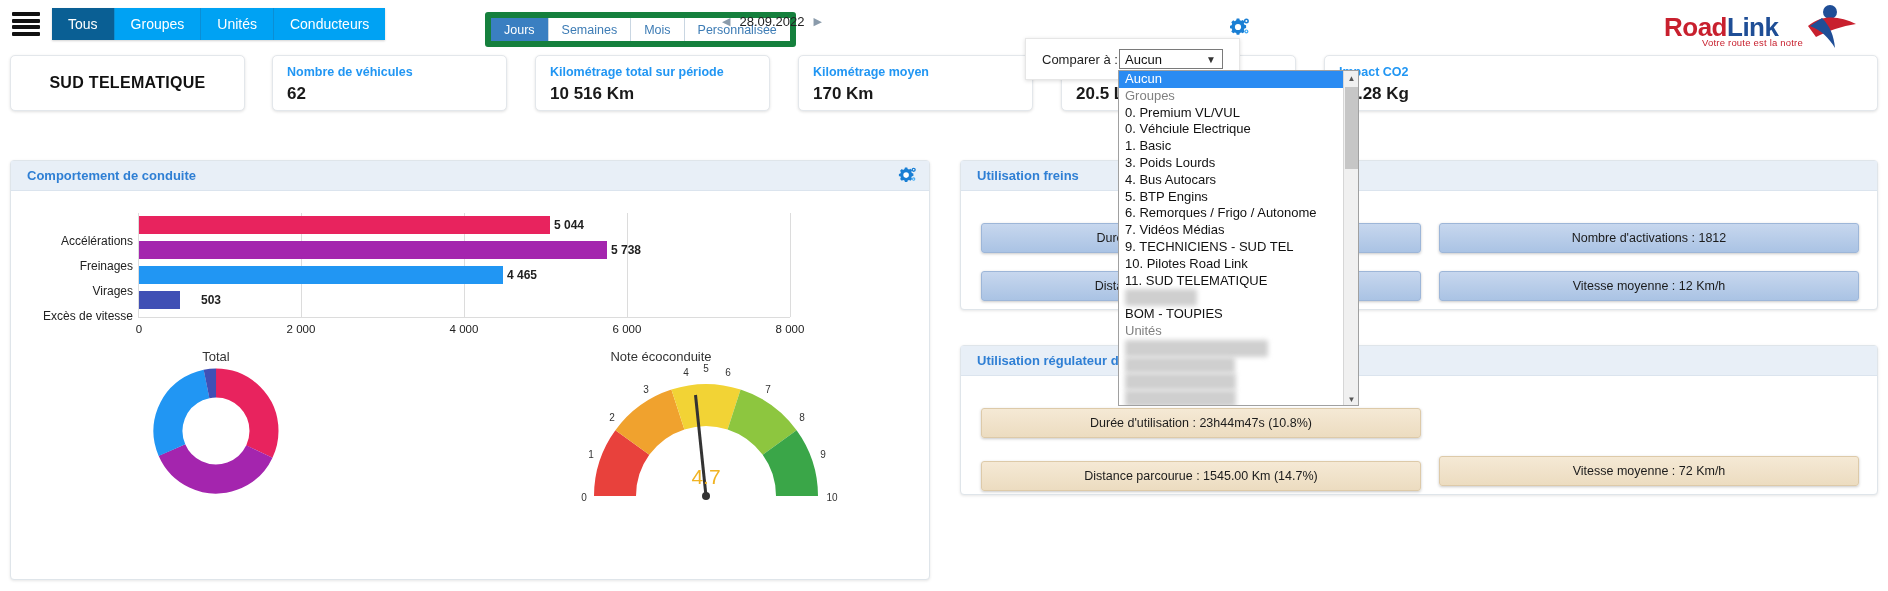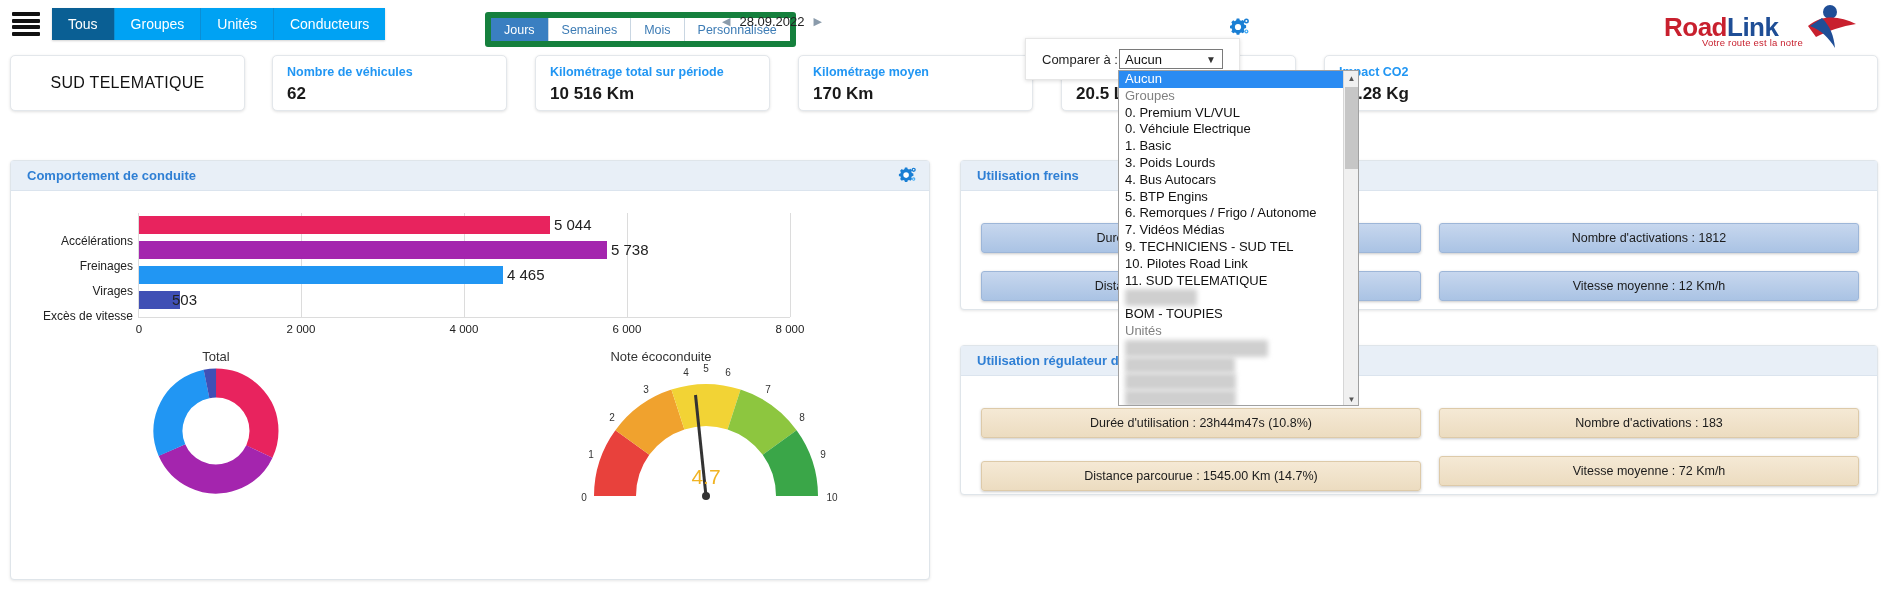--- a/index.html
+++ b/index.html
@@ -46,37 +46,37 @@
   .lg-link { color:#1f4e96; }
   .logo .lg-sub { position:absolute; left:38px; top:33px; font-size:9.5px; color:#c8202e; letter-spacing:.2px; }
 
   
   .kpis { position:absolute; left:0; top:55px; width:1888px; height:56px; }
   .kpi { position:absolute; top:0; height:56px; background:#fff; border:1px solid #e3e7eb;
          border-radius:5px; box-shadow:0 1px 3px rgba(0,0,0,.12); }
   .kpi .k-title { position:absolute; left:14px; top:9px; font-size:12.5px; color:#2196f3; font-weight:bold; }
   .kpi .k-val { position:absolute; left:14px; top:28px; font-size:17px; color:#1a1a1a; font-weight:bold; }
   .kpi.center { display:flex; align-items:center; justify-content:center; }
-  .kpi.center .k-main { font-size:16px; font-weight:normal; color:#111; letter-spacing:.3px; }
+  .kpi.center .k-main { font-size:16px; font-weight:bold; color:#111; letter-spacing:.3px; }
 
   
   .panel { position:absolute; background:#fff; border:1px solid #dfe5ea; border-radius:4px;
            box-shadow:0 1px 3px rgba(0,0,0,.10); }
   .panel-head { height:30px; background:#e8eff7; border-bottom:1px solid #dbe4ee;
                 display:flex; align-items:center; padding:0 16px; position:relative; }
   .panel-head .ph-title { font-size:13px; color:#2f7fd4; font-weight:bold; }
   .panel-head .ph-gear { position:absolute; right:12px; top:6px; cursor:pointer; }
 
   
   .bchart { position:absolute; left:0; top:32px; width:100%; height:250px; }
   .bc-row { position:absolute; height:18px; }
   .bc-label { position:absolute; right:0; top:0; font-size:12px; color:#222; text-align:right;
               width:108px; line-height:18px;margin-top:16px; }
   .bc-bar { position:absolute; height:18px; }
-  .bc-val { position:absolute; font-size:15px; color:#222; line-height:18px; }
+  .bc-val { position:absolute; font-size:12px; color:#222; line-height:18px;font-weight:bold; }
   .bc-grid { position:absolute; top:0; width:1px; background:#dcdcdc; }
   .bc-axis { position:absolute; font-size:11.5px; color:#222; text-align:center; }
 
   .subtitle { position:absolute; font-size:13px; color:#333; text-align:center; font-weight:normal; }
 
   
   .pill { position:absolute; height:30px; border-radius:3px; display:flex; align-items:center;
           justify-content:center; font-size:12.5px; color:#1b1b1b;
           box-shadow:0 1px 3px rgba(0,0,0,.22); }
   .pill.blue { background:linear-gradient(#c7d7ee,#aac3e4); border:1px solid #9db6d8; }
@@ -231,21 +231,21 @@
         <div class="bc-val" style="left:600px">5 738</div>
       </div>
       <div class="bc-row" style="left:0;top:73px;width:900px">
         <div class="bc-label" style="left:14px">Virages</div>
         <div class="bc-bar" style="left:128px;width:364px;background:#2196f3"></div>
         <div class="bc-val" style="left:496px">4 465</div>
       </div>
       <div class="bc-row" style="left:0;top:98px;width:900px">
         <div class="bc-label" style="left:14px">Excès de vitesse</div>
         <div class="bc-bar" style="left:128px;width:41px;background:#4050b5"></div>
-        <div class="bc-val" style="left:161px">503</div>
+        <div class="bc-val" style="left:190px">503</div>
       </div>
 
       <div class="bc-axis" style="left:108px;top:130px;width:40px">0</div>
       <div class="bc-axis" style="left:268px;top:130px;width:44px">2 000</div>
       <div class="bc-axis" style="left:431px;top:130px;width:44px">4 000</div>
       <div class="bc-axis" style="left:594px;top:130px;width:44px">6 000</div>
       <div class="bc-axis" style="left:757px;top:130px;width:44px">8 000</div>
     </div>
 
     <div class="subtitle" style="left:115px;top:188px;width:180px">Total</div>
@@ -295,21 +295,20 @@
     <div class="pill blue" style="left:478px;top:62px;width:420px">Nombre d'activations : 1812</div>
     <div class="pill blue" style="left:20px;top:110px;width:440px">Distance parcourue : 73.57 Km (0.7%)</div>
     <div class="pill blue" style="left:478px;top:110px;width:420px">Vitesse moyenne : 12 Km/h</div>
   </div>
 
   <div class="panel" style="left:960px;top:345px;width:918px;height:150px">
     <div class="panel-head">
       <span class="ph-title">Utilisation régulateur de vitesse</span>
     </div>
     <div class="pill beige" style="left:20px;top:62px;width:440px">Durée d'utilisation : 23h44m47s (10.8%)</div>
-    <div class="pill beige" style="left:478px;top:62px;width:420px">Nombre d'activations : 183</div>
     <div class="pill beige" style="left:20px;top:115px;width:440px">Distance parcourue : 1545.00 Km (14.7%)</div>
     <div class="pill beige" style="left:478px;top:110px;width:420px">Vitesse moyenne : 72 Km/h</div>
   </div>
 
   <div class="cmp-box">
     <span class="cmp-label">Comparer à :</span>
   </div>
   <div class="cmp-select">
     <span>Aucun</span>
     <span class="caret">▼</span>

